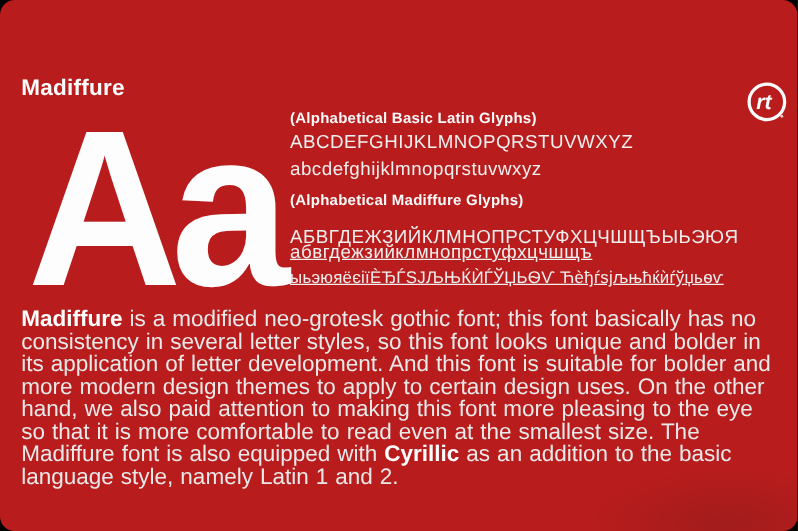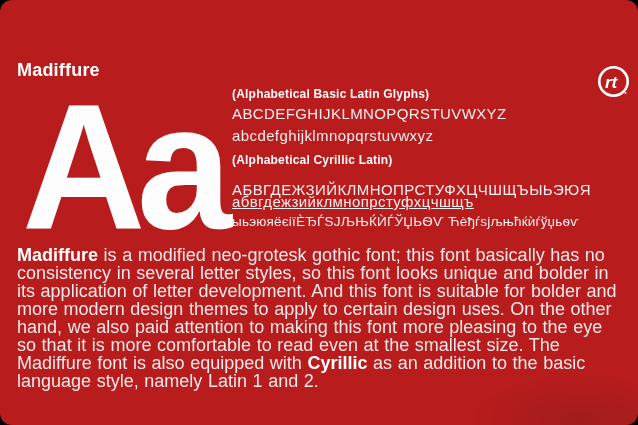--- a/index.html
+++ b/index.html
@@ -33,21 +33,21 @@
   .display-aa{
     position:absolute;left:22px;top:96px;width:215px;
     font-size:178px;line-height:0.80;font-weight:bold;color:#fdfdfd;
     letter-spacing:-9px;transform:scaleX(0.96);transform-origin:left top;
   }
   .col{position:absolute;left:232px;color:#f2f2f2;}
   .sec-header{font-size:12px;font-weight:bold;letter-spacing:0.2px;color:#fafafa;}
   .glyph-row{font-size:15px;letter-spacing:0.4px;color:#efefef;white-space:nowrap;}
   .glyph-row.small{font-size:13.5px;letter-spacing:0.2px;}
   .pos-lat-h{top:87px;}  .pos-lat-u{top:105px;} .pos-lat-l{top:127px;}
-  .pos-cyr-h{top:153px;} .pos-cyr-u{top:171px;margin-top:10px;} .pos-cyr-l{top:193px;text-decoration:underline;} .pos-cyr-e{top:214px;}
+  .pos-cyr-h{top:153px;} .pos-cyr-u{top:171px;margin-top:10px;} .pos-cyr-l{top:193px;text-decoration:underline;} .pos-cyr-e{top:214px;text-decoration:underline;}
   .description{
     position:absolute;left:17px;top:246px;width:606px;
     font-size:18px;line-height:18px;color:#e9e9e9;word-spacing:0.6px;
   }
   .description .bold{font-weight:bold;color:#ffffff;}
   .logo{position:absolute;left:595px;top:63px;width:37px;height:37px;}
 </style>
 </head>
 <body>
 
@@ -63,20 +63,20 @@
   <svg class="logo" viewBox="0 0 37 37">
     <circle cx="18.5" cy="18.5" r="14.2" fill="none" stroke="#ffffff" stroke-width="2.6"></circle>
     <text x="10" y="24.5" fill="#ffffff" font-family="Liberation Sans, DejaVu Sans, sans-serif" font-size="17" font-weight="bold" font-style="italic">rt</text>
     <circle cx="30.5" cy="30" r="1.1" fill="#ffffff" opacity="0.8"></circle>
   </svg>
 
   <div class="col sec-header pos-lat-h">(Alphabetical Basic Latin Glyphs)</div>
   <div class="col glyph-row pos-lat-u">ABCDEFGHIJKLMNOPQRSTUVWXYZ</div>
   <div class="col glyph-row pos-lat-l">abcdefghijklmnopqrstuvwxyz</div>
 
-  <div class="col sec-header pos-cyr-h">(Alphabetical Cyrillic Latin)</div>
+  <div class="col sec-header pos-cyr-h">(Alphabetical Madiffure Glyphs)</div>
   <div class="col glyph-row pos-cyr-u">АБВГДЕЖЗИЙКЛМНОПРСТУФХЦЧШЩЪЫЬЭЮЯ</div>
   <div class="col glyph-row pos-cyr-l">абвгдежзийклмнопрстуфхцчшщъ</div>
   <div class="col glyph-row small pos-cyr-e">ыьэюяёєіїЀЂЃЅЈЉЊЌЍЃЎЏЬѲѴ Ћèђѓѕјљњћќѝѓўџьѳѵ</div>
 
   <div class="description"><span class="bold">Madiffure</span><span> is a modified neo-grotesk gothic font; this font basically has no consistency in several letter styles, so this font looks unique and bolder in its application of letter development. And this font is suitable for bolder and more modern design themes to apply to certain design uses. On the other hand, we also paid attention to making this font more pleasing to the eye so that it is more comfortable to read even at the smallest size. The Madiffure font is also equipped with </span><span class="bold">Cyrillic</span><span> as an addition to the basic language style, namely Latin 1 and 2.</span></div>
 
 </div>
 
 </body></html>

